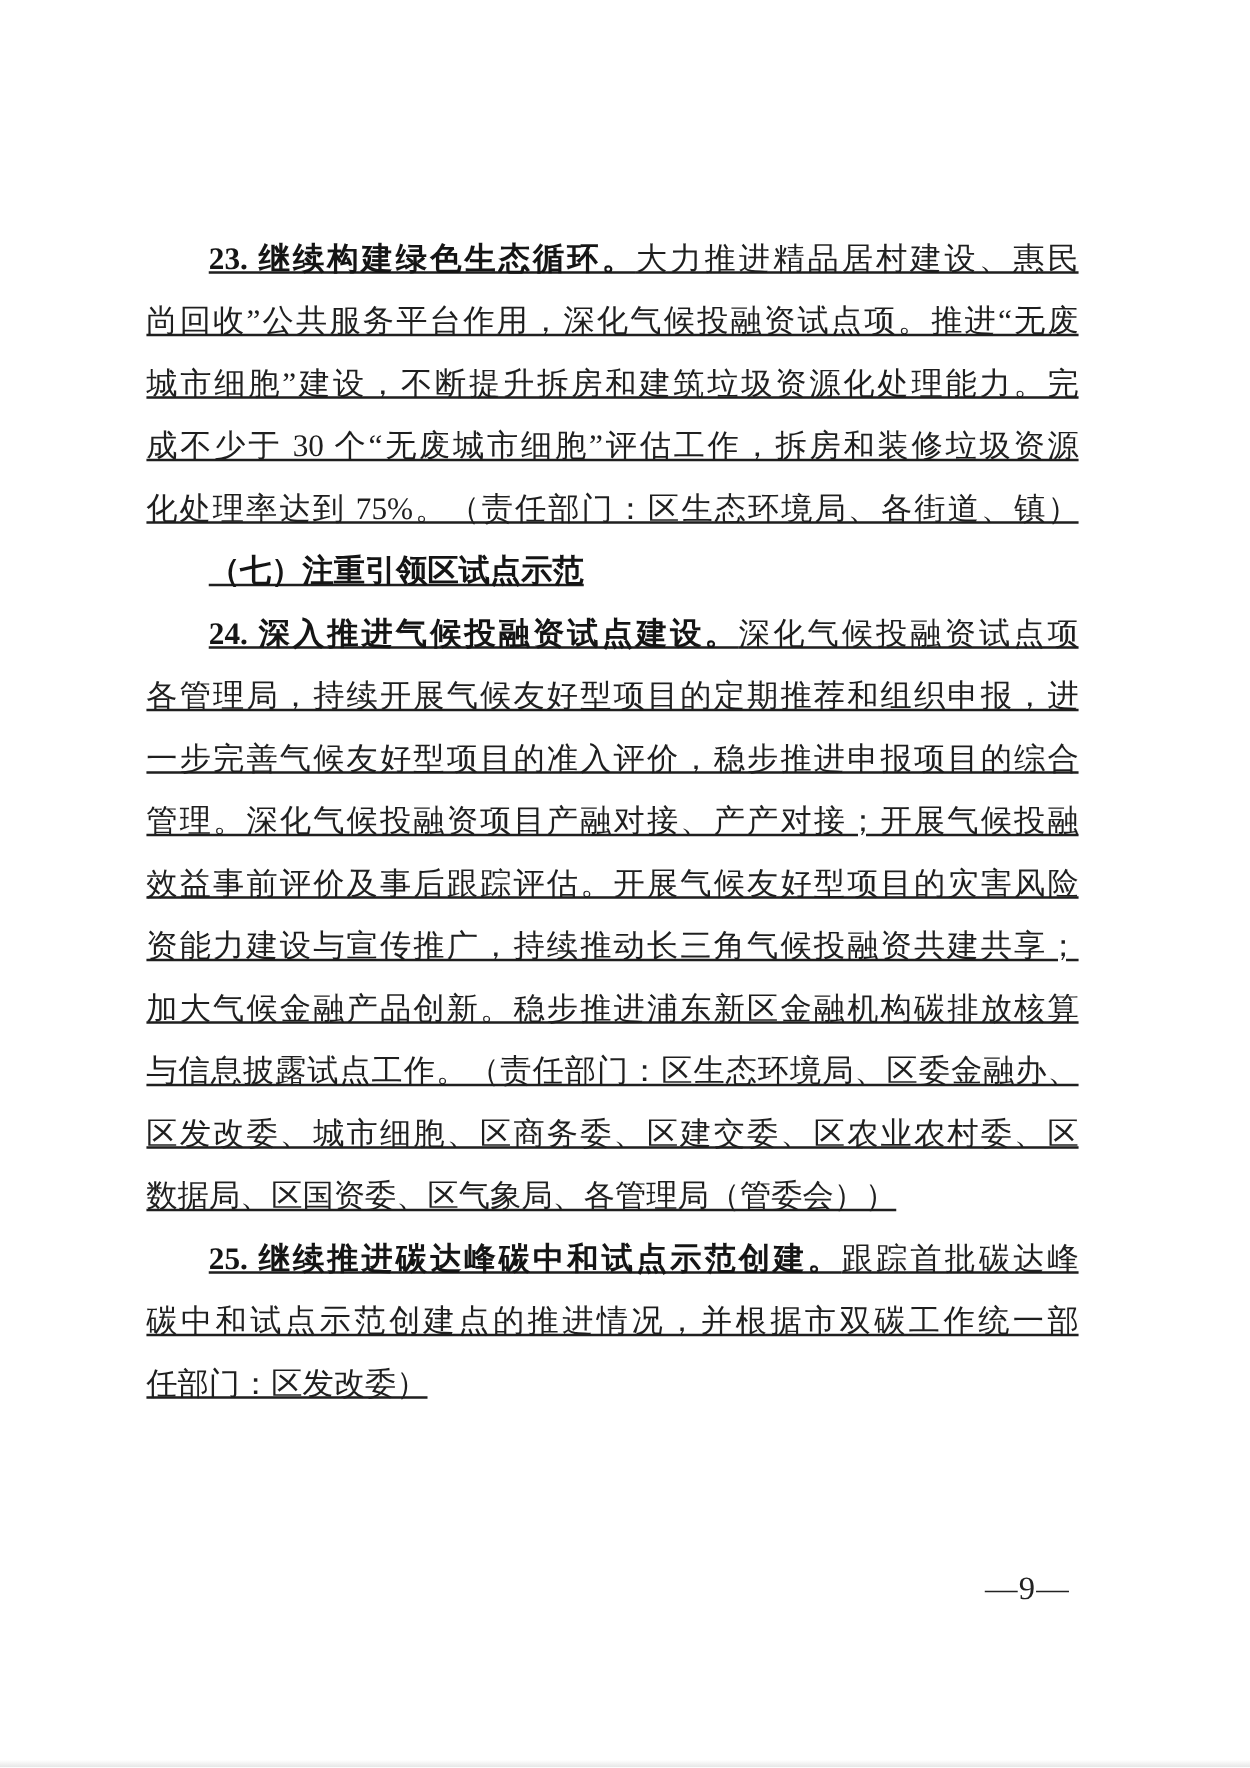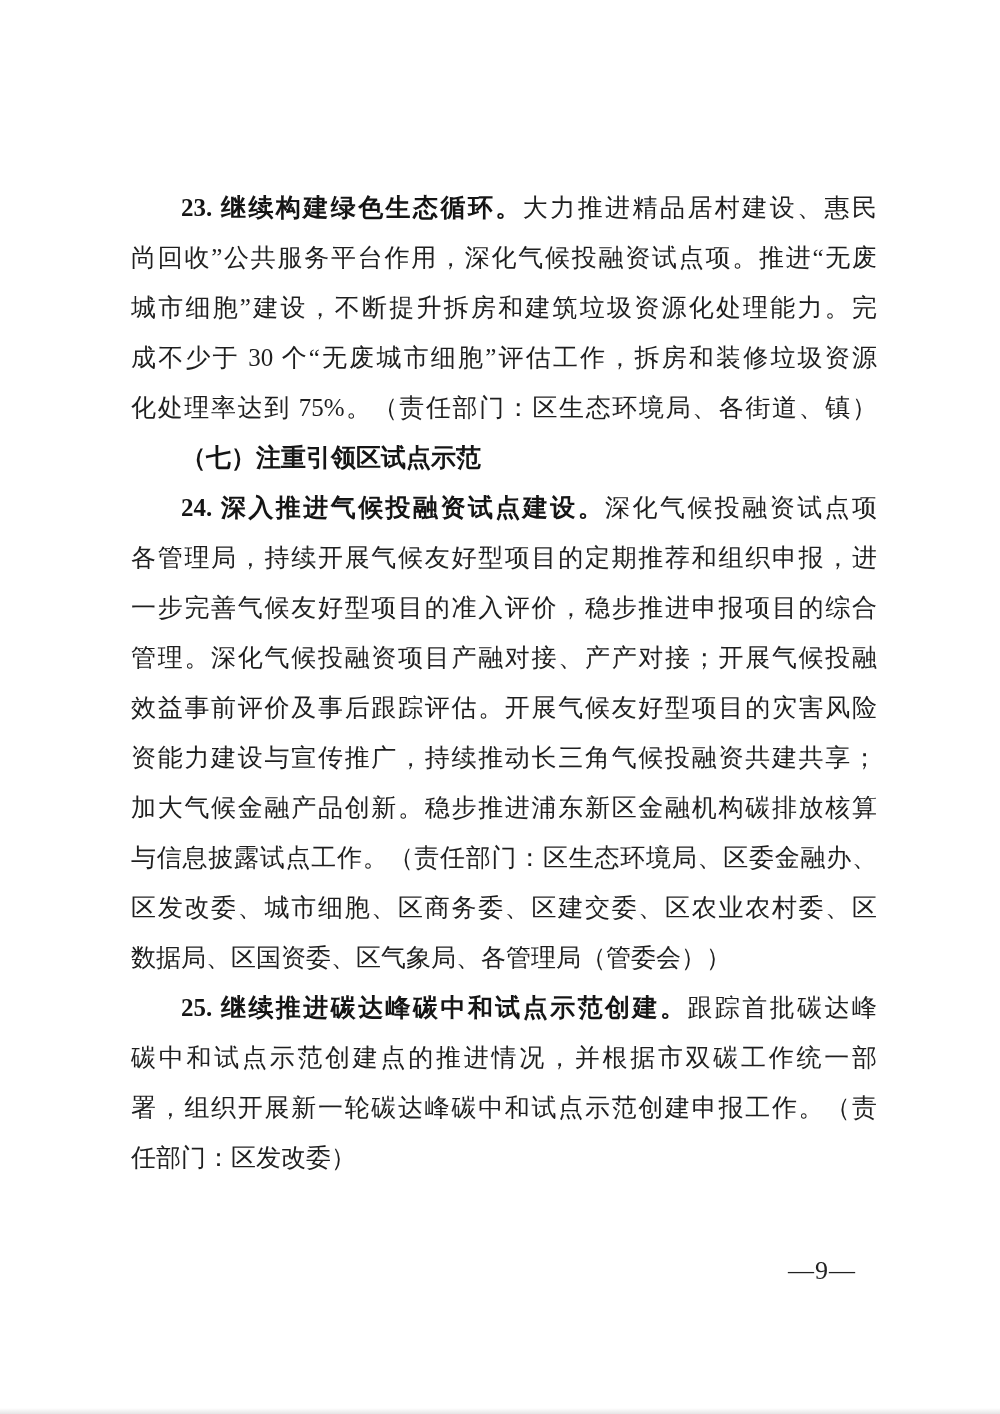--- a/index.html
+++ b/index.html
@@ -11,26 +11,27 @@
   .page {
     position: relative;
     width: 1000px;
     height: 1414px;
     background: #ffffff;
     overflow: hidden;
     font-family: "Liberation Serif", "DejaVu Serif", serif;
   }
   .text-body {
     position: absolute;
-    left: 131px;
+    left: 117px;
     top: 183px;
     width: 746px;
     color: #1f1f1f;
     font-size: 25px;
     line-height: 50px;
+    text-decoration: underline;
   }
   .line {
     height: 50px;
     overflow: hidden;
   }
   .line.indent {
     text-indent: 2em;
   }
   .line.justify {
     text-align: justify;
@@ -76,18 +77,17 @@
       <div class="line justify"><span>一步完善气候友好型项目的准入评价，稳步推进申报项目的综合</span></div>
       <div class="line justify"><span>管理。深化气候投融资项目产融对接、产产对接；开展气候投融</span></div>
       <div class="line justify"><span>效益事前评价及事后跟踪评估。开展气候友好型项目的灾害风险</span></div>
       <div class="line justify"><span>资能力建设与宣传推广，持续推动长三角气候投融资共建共享；</span></div>
       <div class="line justify"><span>加大气候金融产品创新。稳步推进浦东新区金融机构碳排放核算</span></div>
       <div class="line justify"><span>与信息披露试点工作。（责任部门：区生态环境局、区委金融办、</span></div>
       <div class="line justify"><span>区发改委、城市细胞、区商务委、区建交委、区农业农村委、区</span></div>
       <div class="line"><span>数据局、区国资委、区气象局、各管理局（管委会））</span></div>
       <div class="line indent justify"><span class="seg-bold">25. 继续推进碳达峰碳中和试点示范创建。</span><span>跟踪首批碳达峰</span></div>
       <div class="line justify"><span>碳中和试点示范创建点的推进情况，并根据市双碳工作统一部</span></div>
-      <div class="line justify"><span>署，组织开展新一轮碳达峰碳中和试点示范创建申报工作。（责</span></div>
       <div class="line"><span>任部门：区发改委）</span></div>
     </div>
   <div class="page-number">—9—</div>
   <div class="scan-edge-shadow"></div>
 </div>
 
 </body></html>

